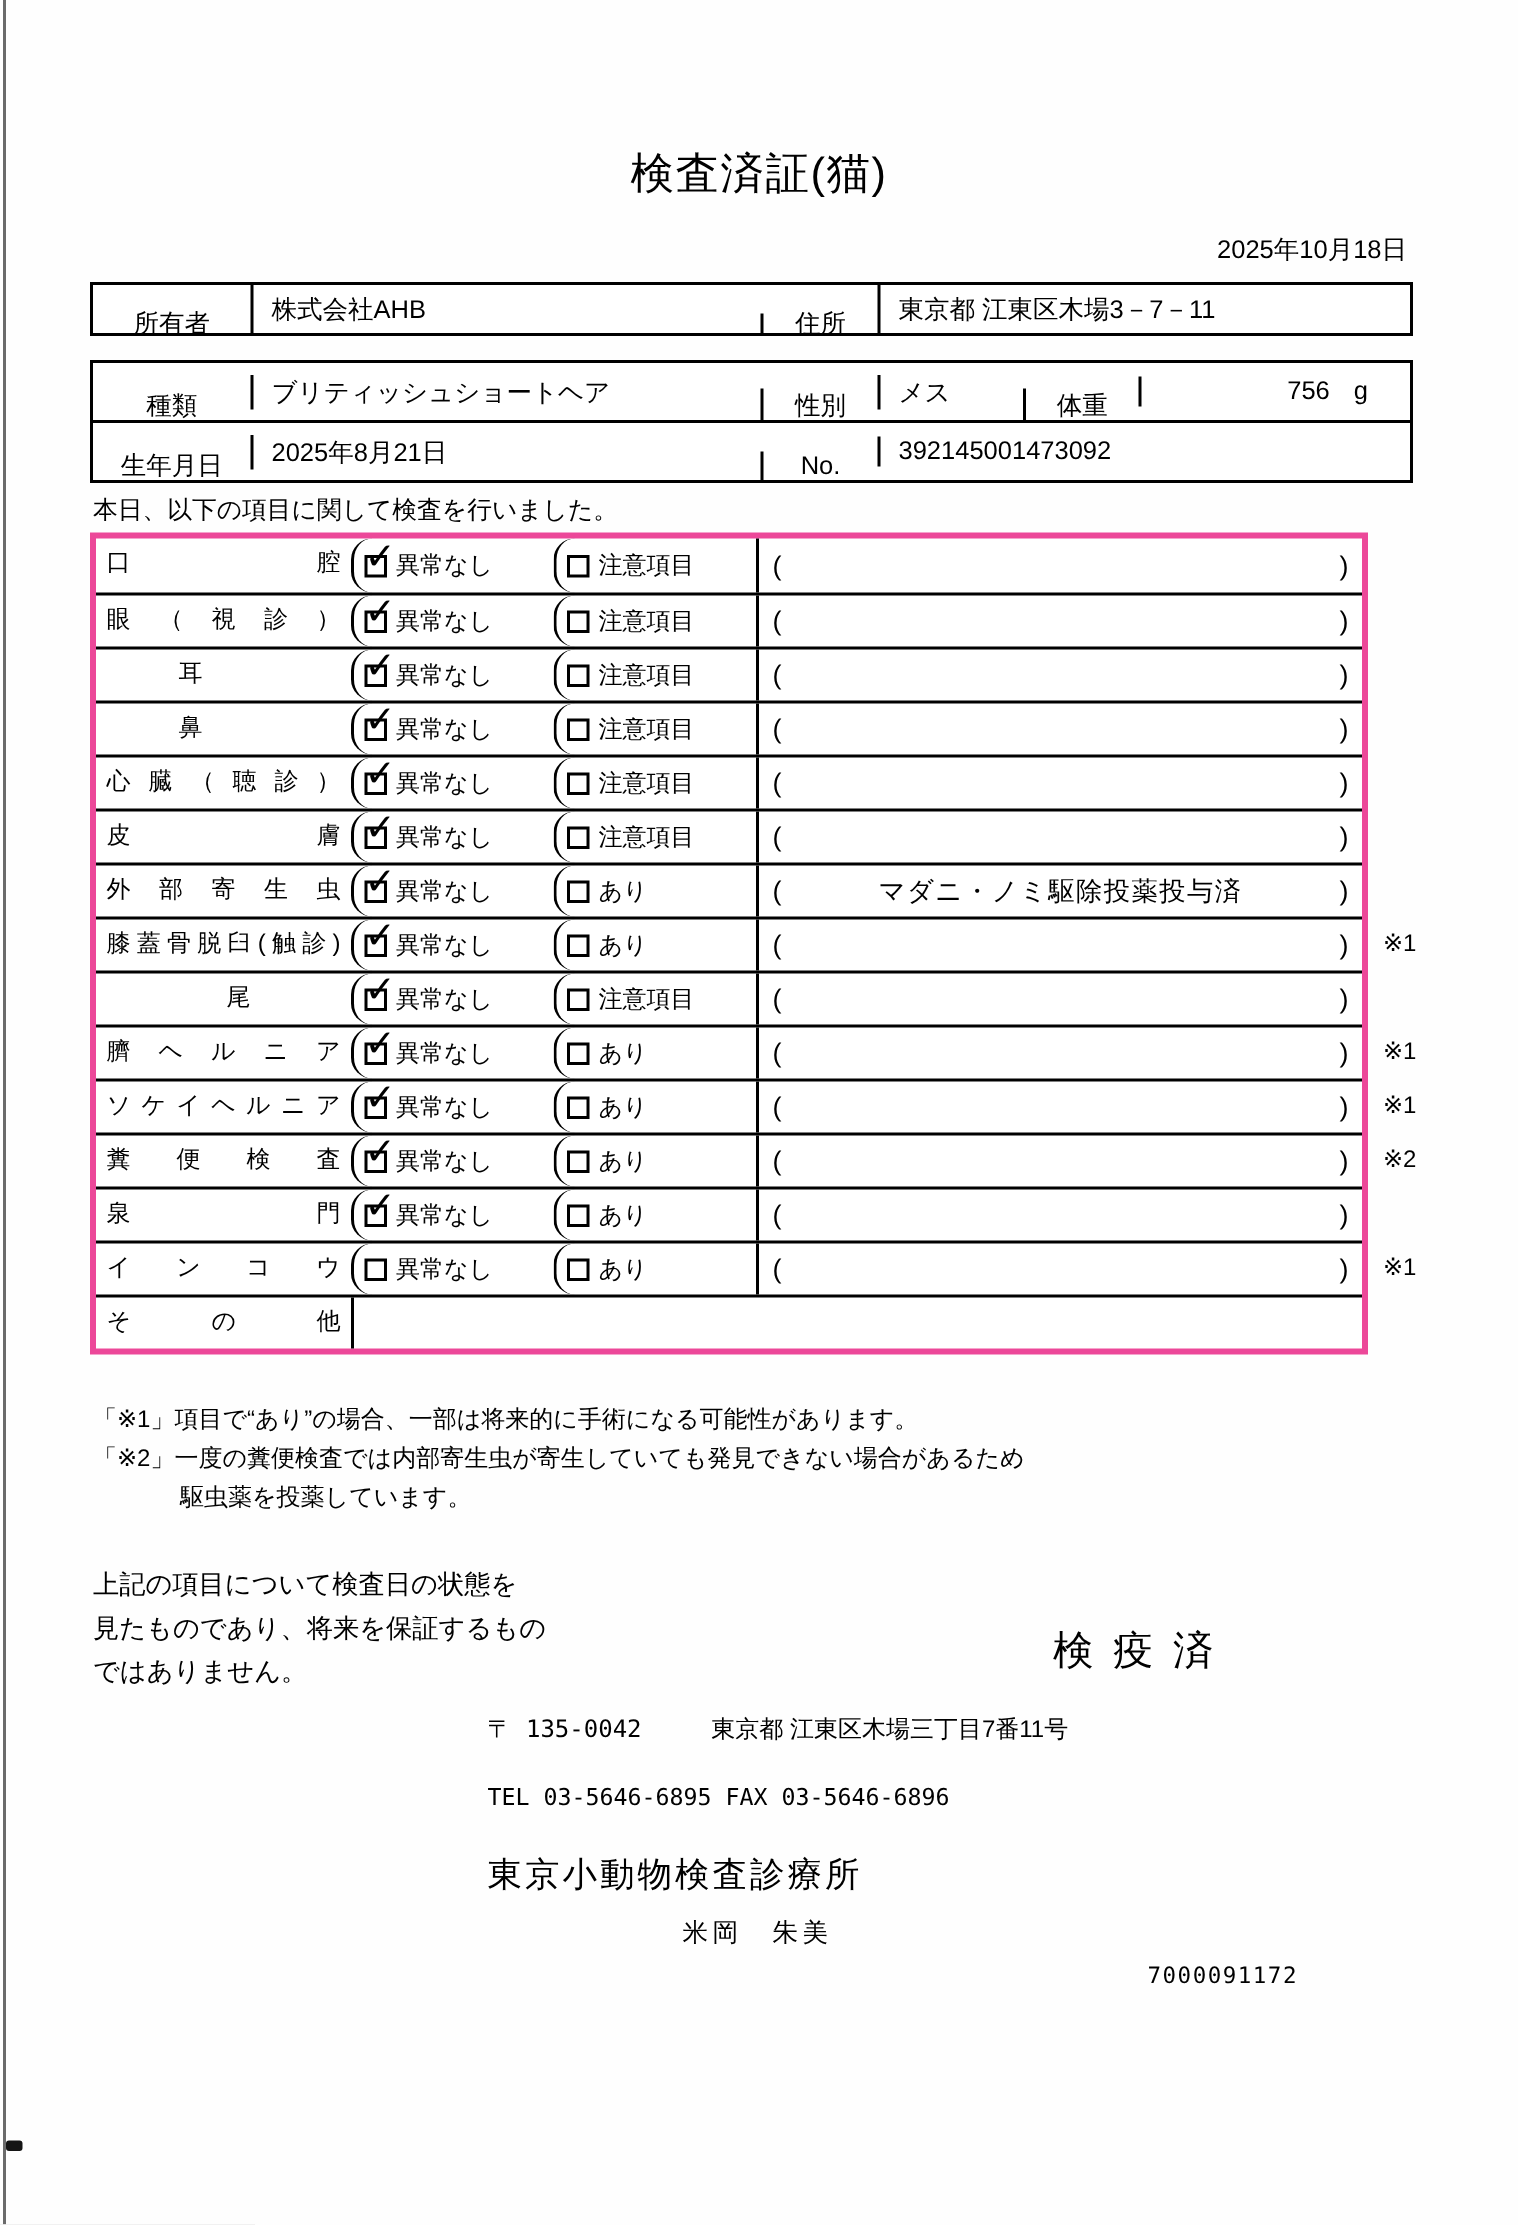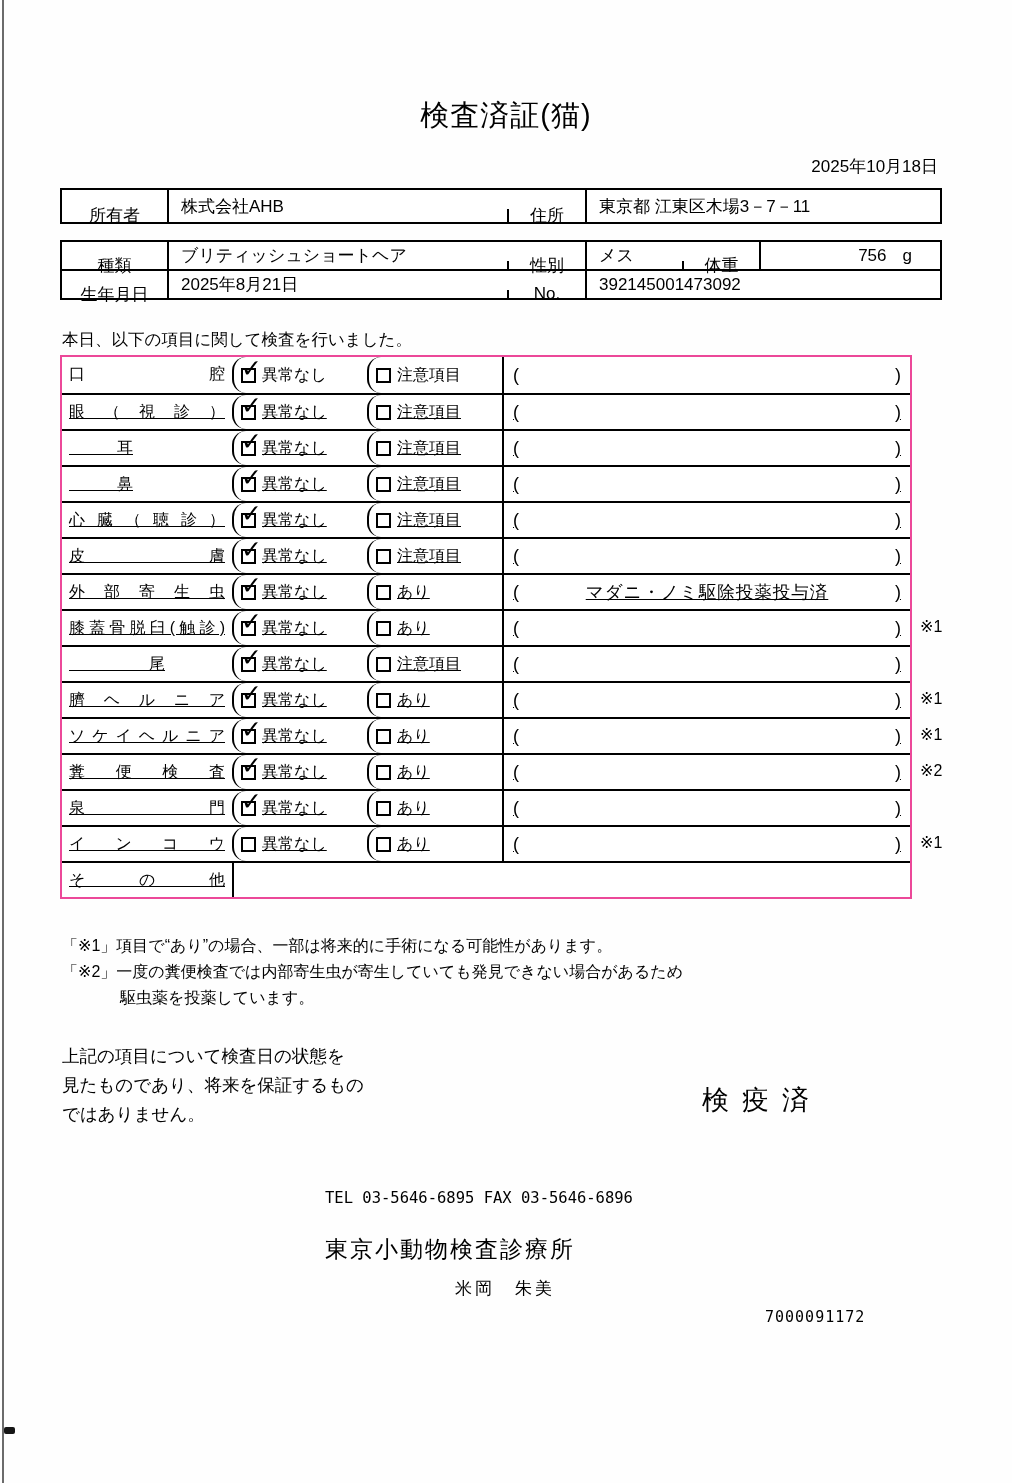--- a/index.html
+++ b/index.html
@@ -21,29 +21,29 @@
   .tbl { position:absolute; display:flex; border:2px solid #000; box-sizing:border-box; background:#fff; }
   .cell { box-sizing:border-box; border-left:2px solid #000; display:flex; align-items:center; font-size:17px; }
   .cell:first-child { border-left:none; }
   .lbl { justify-content:center;margin-top:19px; }
   .val { padding-left:12px; }
   .w105 { width:105px; } .w340 { width:340px; } .w78 { width:78px; }
   .w97 { width:97px; } .w77 { width:77px; } .grow { flex:1; }
 
   .owner { left:60px; top:188px; width:882px; height:36px; }
   .pet { left:60px; top:240px; width:882px; flex-direction:column; }
-  .pet .trow { display:flex; height:27px; }
+  .pet .trow { display:flex; height:38px;align-items:center; }
   .pet .trow + .trow { border-top:2px solid #000; }
   .weight-cell { justify-content:flex-end; padding-right:28px; gap:16px; }
 
   .intro { position:absolute; left:62px; top:329px; font-size:16.5px; }
 
-  .check-table { position:absolute; left:60px; top:355px; width:852px; border:2px solid #ec4899; box-sizing:border-box; background:#fff; }
+  .check-table { position:absolute; left:60px; top:355px; width:852px; border:4px solid #ec4899; box-sizing:border-box; background:#fff; }
   .crow { display:flex; height:36px; box-sizing:border-box; position:relative; }
-  .crow + .crow { border-top:2px solid #000;text-decoration:underline; }
+  .crow + .crow { border-top:2px solid #000; }
   .c-label { width:170px; box-sizing:border-box; padding:0 7px; font-size:16px; line-height:33px; }
   .c-label.just { text-align:justify; text-align-last:justify; }
   .c-body { flex:1; display:flex; }
   .c-body > div { box-sizing:border-box; border-left:2px solid #000; }
   .c-opt { width:135px; display:flex; align-items:center; padding-left:7px; font-size:16px;border-radius:14px; }
   .c-comment { flex:1; display:flex; align-items:center; padding:0 9px; }
   .paren { font-size:18px; }
   .c-comment-text { flex:1; text-align:center; font-size:17.5px; letter-spacing:1px; }
   .c-merged { flex:1; }
   .row-note { position:absolute; left:858px; top:6px; font-size:16px; white-space:nowrap; }
@@ -391,17 +391,21 @@
   <div class="note-line note-3">駆虫薬を投薬しています。</div>
 
   <div class="disclaimer">
     <div>上記の項目について検査日の状態を</div>
     <div>見たものであり、将来を保証するもの</div>
     <div>ではありません。</div>
   </div>
 
   <div class="stamp">検疫済</div>
 
+  <div class="postal-line">
+    <span class="mono">〒 135-0042</span>
+    <span class="addr">東京都 江東区木場三丁目7番11号</span>
+  </div>
   <div class="tel-line mono">TEL 03-5646-6895  FAX 03-5646-6896</div>
   <div class="clinic-name">東京小動物検査診療所</div>
   <div class="vet-name">米岡　朱美</div>
   <div class="doc-code mono">7000091172</div>
 </div>
 
 </body></html>

